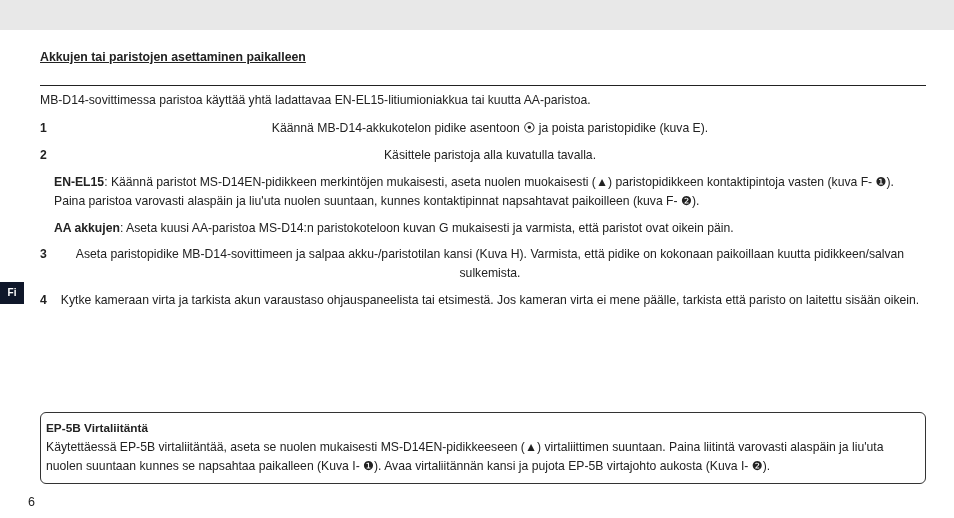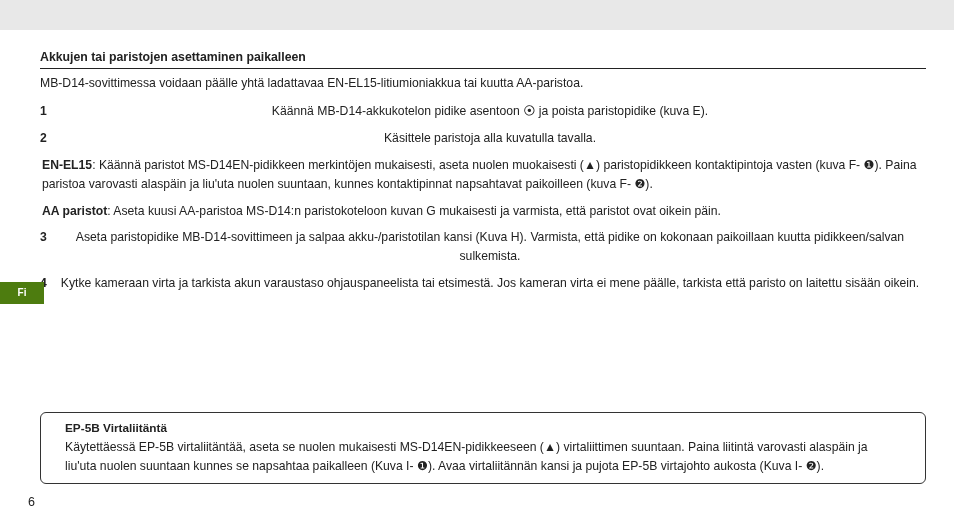--- a/index.html
+++ b/index.html
@@ -18,62 +18,63 @@
     height: 30px;
     background: #e8e8e8;
   }
   .page {
     padding: 18px 28px 12px 40px;
   }
   .lang-tab {
     position: absolute;
     left: 0;
     top: 282px;
-    width: 44px;
+    width: 24px;
     height: 22px;
-    background: #4d7c0f;
+    background: #0f172a;
     color: #fff;
     font-size: 10px;
     font-weight: bold;
     display: flex;
     align-items: center;
     justify-content: center;
   }
   .heading {
     font-weight: bold;
     border-bottom: 1.5px solid #222;
-    padding-bottom: 1px;
+    padding-bottom: 18px;
     margin-bottom: 5px;
     font-size: 12.3px;
+    text-decoration: underline;
   }
   .p { margin: 0 0 9px; }
   .list { margin: 3px 0 0; padding: 0; }
   .item {
     display: flex;
     margin-bottom: 8px;
   }
   .num {
     width: 14px;
     flex: none;
     font-weight: bold;
   }
   .txt { flex: 1; text-align: center; }
   .sub {
-    margin-left: 2px;
+    margin-left: 14px;
     margin-bottom: 8px;
   }
   .bold { font-weight: bold; }
   .box {
     position: absolute;
     left: 40px;
     right: 28px;
     bottom: 34px;
     border: 1px solid #333;
     border-radius: 6px;
-    padding: 6px 24px 7px;
+    padding: 6px 5px 7px;
   }
   .box-title {
     font-weight: bold;
     font-size: 11.8px;
     margin-bottom: 1px;
   }
   .pagenum {
     position: absolute;
     left: 28px;
     bottom: 6px;
@@ -84,41 +85,41 @@
 <body>
 
 <div class="topbar"></div>
 
 <div class="lang-tab">Fi</div>
 
 <div class="page">
 
   <div class="heading">Akkujen tai paristojen asettaminen paikalleen</div>
 
-  <div class="p">MB-D14-sovittimessa voidaan päälle yhtä ladattavaa EN-EL15-litiumioniakkua tai kuutta AA-paristoa.</div>
+  <div class="p">MB-D14-sovittimessa paristoa käyttää yhtä ladattavaa EN-EL15-litiumioniakkua tai kuutta AA-paristoa.</div>
 
 
   <div class="list">
 
     <div class="item">
       <div class="num">1</div>
       <div class="txt">Käännä MB-D14-akkukotelon pidike asentoon ⦿ ja poista paristopidike (kuva E).</div>
     </div>
 
     <div class="item">
       <div class="num">2</div>
       <div class="txt">Käsittele paristoja alla kuvatulla tavalla.</div>
     </div>
 
     <div class="sub">
       <span class="bold">EN-EL15</span><span>: Käännä paristot MS-D14EN-pidikkeen merkintöjen mukaisesti, aseta nuolen muokaisesti (▲) paristopidikkeen kontaktipintoja vasten (kuva F- ❶). Paina paristoa varovasti alaspäin ja liu'uta nuolen suuntaan, kunnes kontaktipinnat napsahtavat paikoilleen (kuva F- ❷).</span>
     </div>
 
     <div class="sub">
-      <span class="bold">AA paristot</span><span>: Aseta kuusi AA-paristoa MS-D14:n paristokoteloon kuvan G mukaisesti ja varmista, että paristot ovat oikein päin.</span>
+      <span class="bold">AA akkujen</span><span>: Aseta kuusi AA-paristoa MS-D14:n paristokoteloon kuvan G mukaisesti ja varmista, että paristot ovat oikein päin.</span>
     </div>
 
     <div class="item">
       <div class="num">3</div>
       <div class="txt">Aseta paristopidike MB-D14-sovittimeen ja salpaa akku-/paristotilan kansi (Kuva H). Varmista, että pidike on kokonaan paikoillaan kuutta pidikkeen/salvan sulkemista.</div>
     </div>
 
     <div class="item">
       <div class="num">4</div>
       <div class="txt">Kytke kameraan virta ja tarkista akun varaustaso ohjauspaneelista tai etsimestä. Jos kameran virta ei mene päälle, tarkista että paristo on laitettu sisään oikein.</div>

